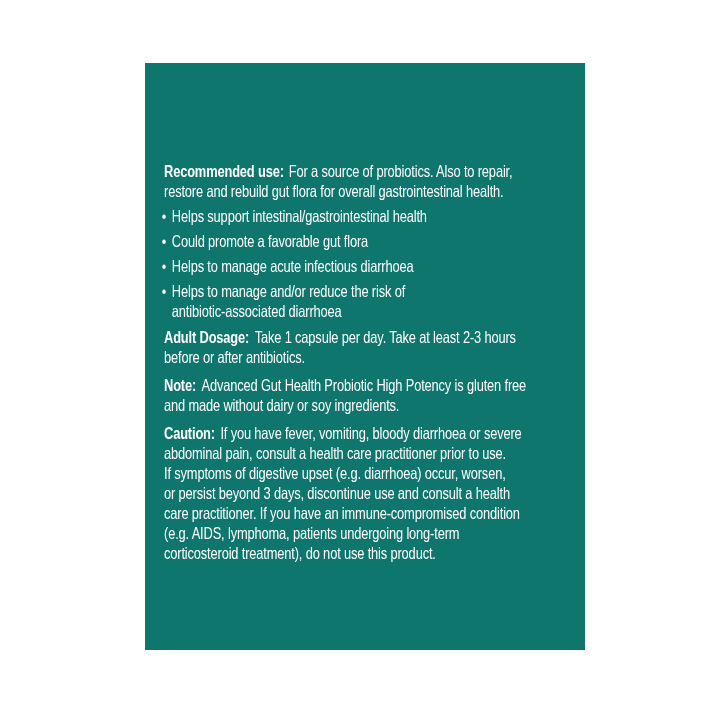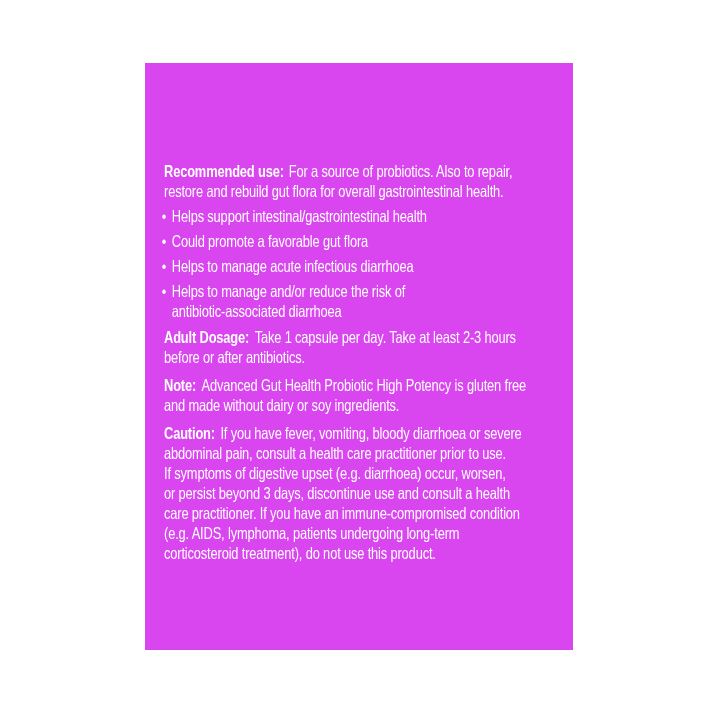--- a/index.html
+++ b/index.html
@@ -59,21 +59,21 @@
     width: 13px;
     margin-left: -3px;
     white-space: pre;
   }
   .btext { display: block; }
 </style>
 </head>
 <body>
 
 <div class="stage">
-  <div class="panel" style="background: #d946ef;">
+  <div class="panel" style="background: #0f766e; padding-left: 12px;">
     <div class="content" style="color: rgb(255, 255, 255);">
 
       <p class="para">
         <span class="line"><span class="lbl narrow">Recommended use:</span> <span>For a source of probiotics. Also to repair,</span></span>
         <span class="line">restore and rebuild gut flora for overall gastrointestinal health.</span>
       </p>
 
       <ul class="bullets">
         <li>
           <span class="dot">•</span>

